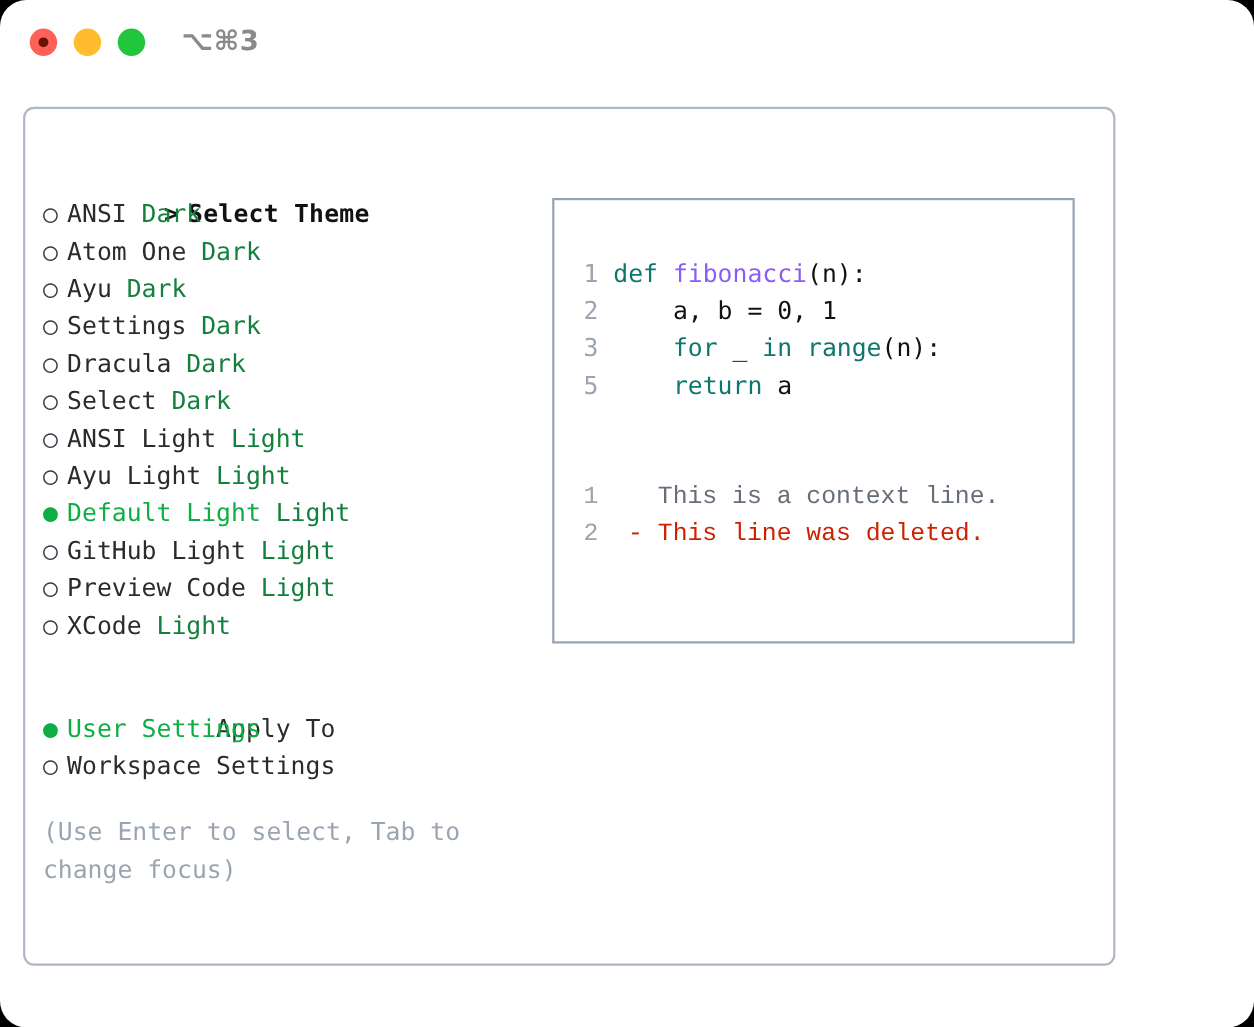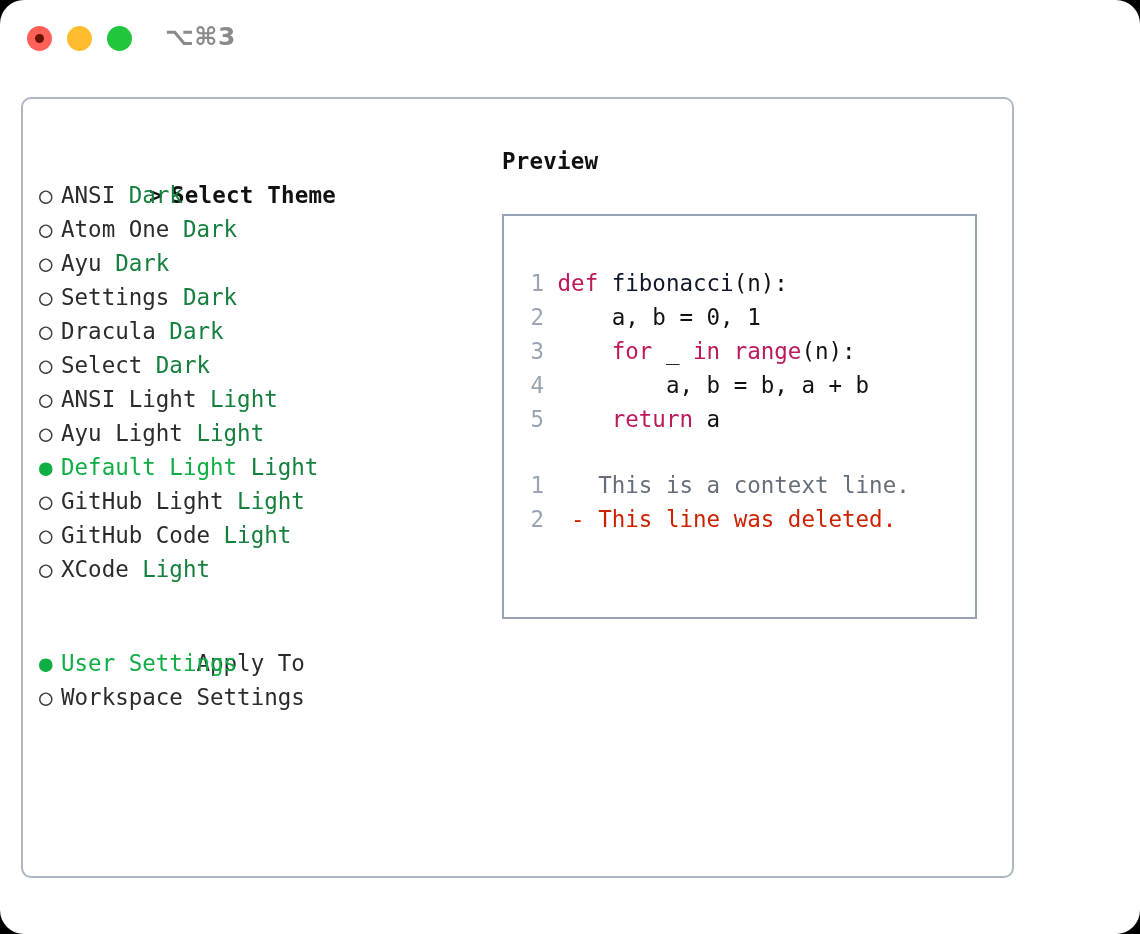--- a/index.html
+++ b/index.html
@@ -152,29 +152,30 @@
     font-size: 22.5px;
     white-space: pre;
   }
   .lnum {
     display: inline-block;
     width: 26px;
     text-align: right;
     color: #9AA5B1;
   }
   .ctext { color: #111111; }
-  .kw   { color: #be185d; }
-  .fn   { color: #0f172a; }
+  .kw   { color: #0f766e; }
+  .fn   { color: #8b5cf6; }
   .plain{ color: #111111; }
 
   #diff-area {
     position: absolute;
     left: 14px;
     top: 252px;
     right: 6px;
+    font-family: Liberation Mono, monospace;
   }
   .dctx  { color: #666E79; }
   .ddel  { color: #CC2200; }
   .dadd  { color: #00CC00; }
 </style>
 </head>
 <body>
 
 <div id="window">
 
@@ -197,45 +198,44 @@
           <div class="row"><span class="bullet">○</span><span class="name">ANSI</span><span class="mode"> Dark</span></div>
           <div class="row"><span class="bullet">○</span><span class="name">Atom One</span><span class="mode"> Dark</span></div>
           <div class="row"><span class="bullet">○</span><span class="name">Ayu</span><span class="mode"> Dark</span></div>
           <div class="row"><span class="bullet">○</span><span class="name">Settings</span><span class="mode"> Dark</span></div>
           <div class="row"><span class="bullet">○</span><span class="name">Dracula</span><span class="mode"> Dark</span></div>
           <div class="row"><span class="bullet">○</span><span class="name">Select</span><span class="mode"> Dark</span></div>
           <div class="row"><span class="bullet">○</span><span class="name">ANSI Light</span><span class="mode"> Light</span></div>
           <div class="row"><span class="bullet">○</span><span class="name">Ayu Light</span><span class="mode"> Light</span></div>
           <div class="row sel"><span class="bullet">●</span><span class="name">Default Light</span><span class="mode"> Light</span></div>
           <div class="row"><span class="bullet">○</span><span class="name">GitHub Light</span><span class="mode"> Light</span></div>
-          <div class="row"><span class="bullet">○</span><span class="name">GitHub Code</span><span class="mode"> Light</span></div>
+          <div class="row"><span class="bullet">○</span><span class="name">Preview Code</span><span class="mode"> Light</span></div>
           <div class="row"><span class="bullet">○</span><span class="name">XCode</span><span class="mode"> Light</span></div>
         </div>
 
       <div id="apply-block">
         <div class="row">
           <span class="bullet"> </span><span>Apply To</span>
         </div>
         <div id="apply-list">
             <div class="row sel"><span class="bullet">●</span><span class="name">User Settings</span></div>
             <div class="row"><span class="bullet">○</span><span class="name">Workspace Settings</span></div>
           </div>
       </div>
 
+      <div id="hint">(Use Enter to select, Tab to change focus)</div>
     </div>
 
     <div id="right-col">
-      <div id="preview-title">Preview</div>
 
       <div id="preview-box">
         <div id="code-area">
             <div class="cline"><span class="lnum">1</span><span class="ctext"> </span><span class="kw">def </span><span class="fn">fibonacci</span><span class="plain">(n):</span></div>
             <div class="cline"><span class="lnum">2</span><span class="ctext"> </span><span class="plain">    a, b = 0, 1</span></div>
             <div class="cline"><span class="lnum">3</span><span class="ctext"> </span><span class="plain">    </span><span class="kw">for</span><span class="plain"> _ </span><span class="kw">in</span><span class="plain"> </span><span class="kw">range</span><span class="plain">(n):</span></div>
-            <div class="cline"><span class="lnum">4</span><span class="ctext"> </span><span class="plain">        a, b = b, a + b</span></div>
             <div class="cline"><span class="lnum">5</span><span class="ctext"> </span><span class="plain">    </span><span class="kw">return</span><span class="plain"> a</span></div>
           </div>
         <div id="diff-area">
             <div class="cline"><span class="lnum">1</span><span class="dctx">    </span><span class="dctx">This is a context line.</span></div>
             <div class="cline"><span class="lnum">2</span><span class="ddel">  - </span><span class="ddel">This line was deleted.</span></div>
           </div>
       </div>
     </div>
 
   </div>

